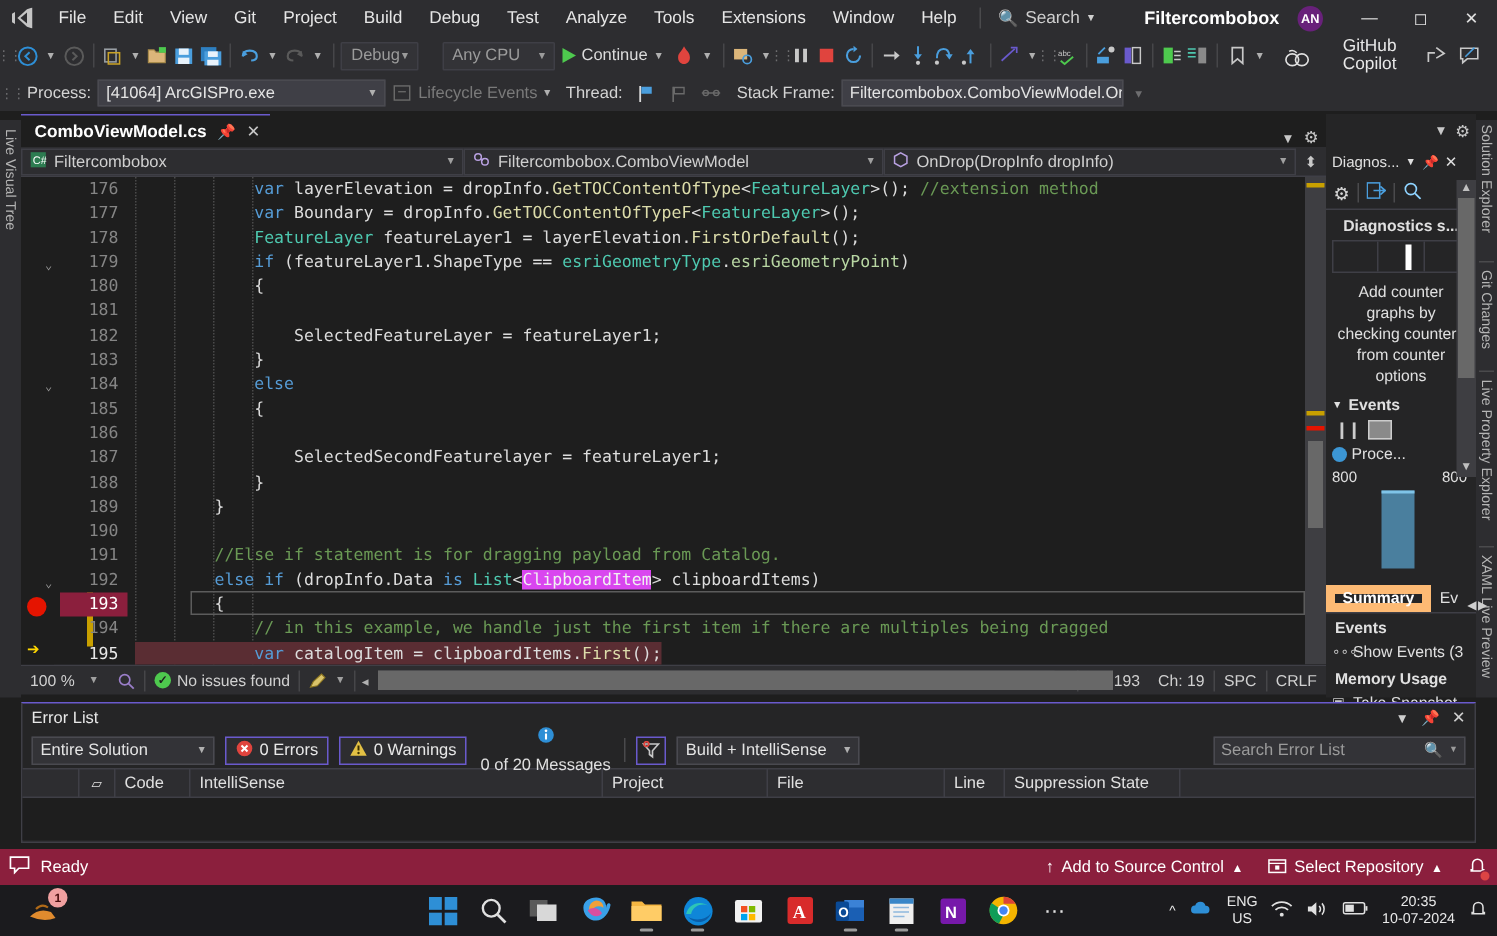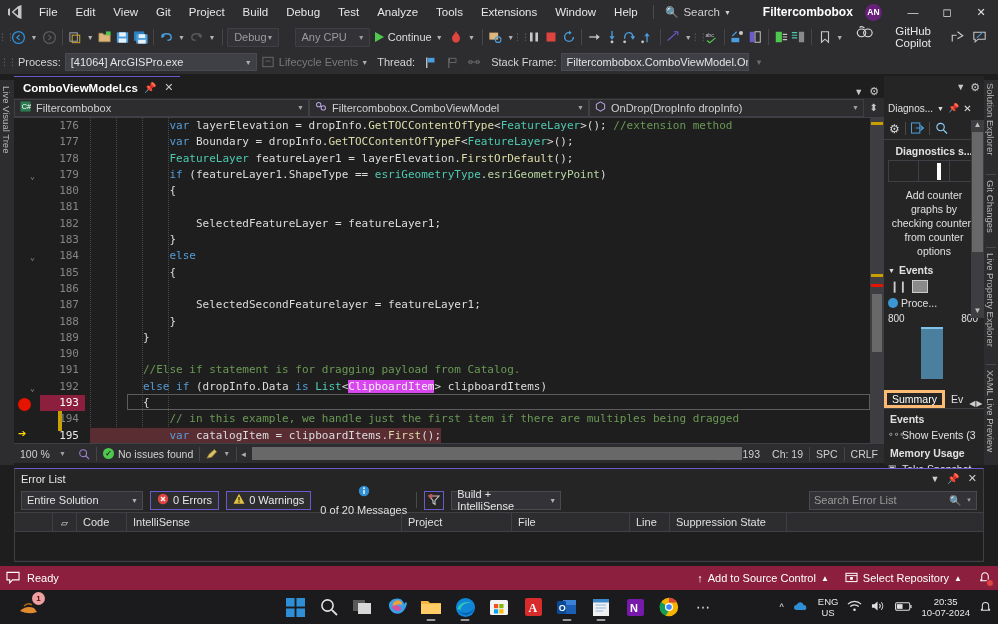--- a/index.html
+++ b/index.html
@@ -174,21 +174,21 @@
   .diag-chart { position: relative; height: 72px; margin: 2px 4px 0; }
   .diag-chart .axl { position: absolute; left: 0; top: 0; font-size: 10px; color: #e0e0e0; }
   .diag-chart .axr { position: absolute; right: 2px; top: 0; font-size: 10px; color: #e0e0e0; }
   .diag-chart .bar { position: absolute; left: 33px; width: 22px; background: #4a7f9e; border-top: 2px solid #7fc4e8; }
   .diag-scroll { position: absolute; right: 0; top: 44px; width: 13px; height: 198px; background: #3e3e42; }
   .diag-scroll .dthumb { position: absolute; left: 1px; top: 12px; width: 11px; height: 120px; background: #686868; }
   .diag-scroll .darr { position: absolute; left: 0; width: 13px; height: 12px; color: #c0c0c0; font-size: 8px; text-align: center; }
 
   .diag-tabs { display: flex; align-items: flex-end; height: 20px; border-bottom: 1px solid #3f3f46; margin-top: 4px; }
   .dtab { height: 18px; padding: 0 5px; font-size: 10.5px; display: flex; align-items: center; border: 1px solid transparent; }
-  .dtab.active { background: #252526; border: 3px solid #fdba74; color: #fff; }
+  .dtab.active { background: #252526; border: 6px solid #fdba74; color: #fff; font-weight: bold; }
   .dtab-arrows { margin-left: auto; display: flex; gap: 1px; padding-right: 2px; color: #cfcfcf; font-size: 8px; }
   .diag-list-sec { font-weight: bold; font-size: 10.5px; padding: 4px 0 2px 6px; }
   .diag-list-item { font-size: 10.5px; padding: 2px 0 2px 18px; position: relative; white-space: nowrap; overflow: hidden; }
   .diag-list-item .li-ico { position: absolute; left: 4px; top: 2px; font-size: 9px; color: #c8c8c8; }
 
   
   .errlist {
     position: absolute; left: 14px; top: 468px; width: 970px; height: 94px;
     background: #252526; border: 1px solid #3f3f46; border-top: 1.5px solid #6a5acd;
   }
@@ -458,21 +458,21 @@
           <rect x="9" y="2" width="6" height="12" fill="#8a8a8a"></rect>
         </svg>
     </div>
     <div class="tb-sep"></div>
     <div class="tb-ico">
       <svg width="14" height="14" viewBox="0 0 16 16">
           <path d="M4 2 H12 V14 L8 10.5 L4 14 Z" fill="none" stroke="#c8c8c8" stroke-width="1.3"></path>
         </svg>
     </div>
     <div class="tb-caret">▼</div>
-    <div style="display:flex;align-items:flex-start;gap:22px;margin-left:10px">
+    <div style="display:flex;align-items:flex-end;gap:22px;margin-left:10px">
       <span>
         <svg width="17" height="14" viewBox="0 0 20 16">
             <ellipse cx="6.5" cy="9" rx="5" ry="4.6" fill="none" stroke="#e0e0e0" stroke-width="1.3"></ellipse>
             <ellipse cx="14" cy="9" rx="5" ry="4.6" fill="none" stroke="#e0e0e0" stroke-width="1.3"></ellipse>
             <path d="M4 2.5 Q7 0.5 10 3.5" fill="none" stroke="#e0e0e0" stroke-width="1.2"></path>
           </svg>
       </span>
       <span class="copilot-txt">GitHub Copilot</span>
     </div>
     <div style="margin-left:auto;display:flex;align-items:center;padding-right:8px">
@@ -818,21 +818,21 @@
         </span>
         <span>0 of 20 Messages</span>
       </div>
       <div class="el-vsep"></div>
       <div style="width:20px;height:19px;border:1px solid #6a5acd;display:flex;align-items:center;justify-content:center">
         <svg width="12" height="12" viewBox="0 0 12 12">
             <path d="M1 2 H11 L7 6.5 V10.5 L5 9 V6.5 Z" fill="none" stroke="#c8c8c8" stroke-width="1.1"></path>
             <circle cx="3" cy="2" r="1.6" fill="none" stroke="#e0443e" stroke-width="1.1"></circle>
           </svg>
       </div>
-      <div class="el-combo" style="width:110px">
+      <div class="el-combo" style="width:122px">
         <span>Build + IntelliSense</span>
         <span style="font-size:7px;color:#b0b0b0">▼</span>
       </div>
       <div class="el-search">
         <span class="sv">Search Error List</span>
         <span style="font-size:10px">🔍</span>
         <span style="font-size:6px">▼</span>
       </div>
     </div>
     <div class="el-cols">

